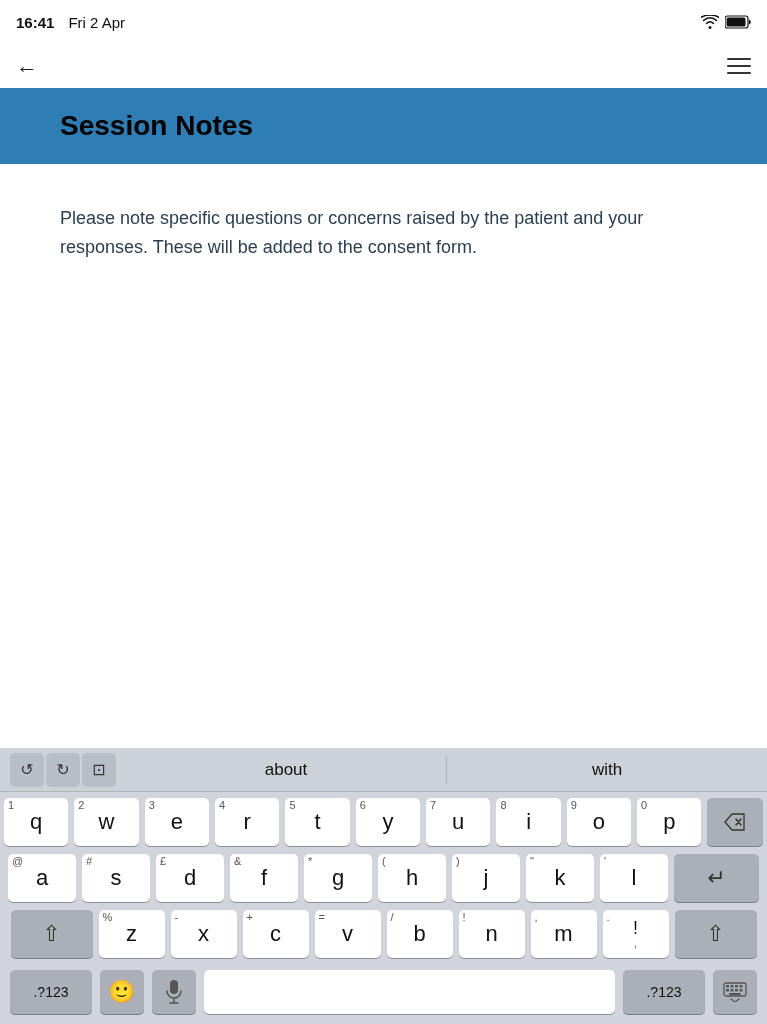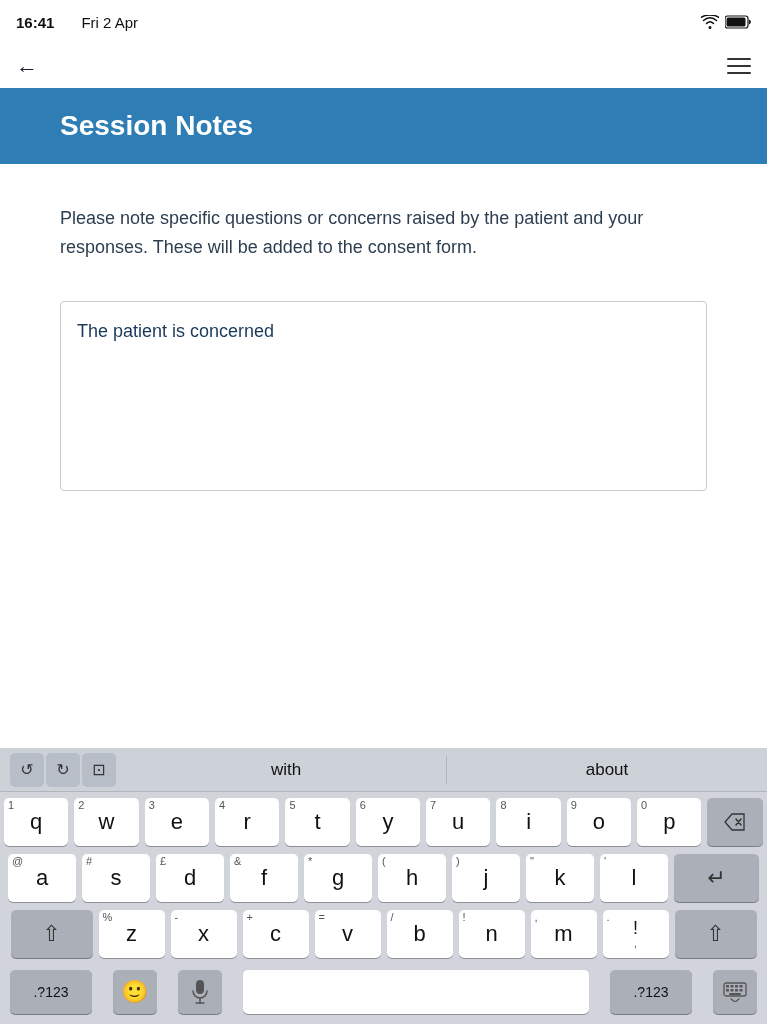--- a/index.html
+++ b/index.html
@@ -64,21 +64,21 @@
       background: #333;
       border-radius: 1px;
     }
 
     
     .header {
       background: #2e7db5;
       padding: 22px 60px;
     }
     .header-title {
-      color: #ffffff;
+      color: #000000;
       font-size: 28px;
       font-weight: 700;
     }
 
     
     .main-content {
       padding: 40px 60px 20px 60px;
     }
     .instruction-text {
       color: #2c3e50;
@@ -212,21 +212,21 @@
       color: #111;
       font-weight: 400;
       line-height: 1;
     }
 
     
     .bottom-bar {
       display: flex;
       align-items: center;
       padding: 4px 6px 6px 6px;
-      gap: 21px;
+      gap: 8px;
     }
     .special-key {
       background: #abb0b8;
       border-radius: 5px;
       display: flex;
       align-items: center;
       justify-content: center;
       cursor: pointer;
       box-shadow: 0 1px 0 #7a7f86;
       font-size: 14px;
@@ -243,21 +243,21 @@
     }
     .emoji-key, .mic-key, .keyboard-hide-key {
       width: 44px;
       height: 44px;
     }
   </style>
 </head>
 <body>
 
 <div class="status-bar">
-  <div style="display:flex;align-items:center;gap:21px">
+  <div style="display:flex;align-items:center;gap:8px">
     <span class="status-time">16:41</span>
     <span class="status-date">Fri 2 Apr</span>
   </div>
   <div class="status-icons">
 
     <svg width="18" height="14" viewBox="0 0 18 14">
       <path d="M9 11a1.5 1.5 0 110 3 1.5 1.5 0 010-3z" fill="#111"></path>
       <path d="M5.5 8.5C6.7 7.3 7.8 6.7 9 6.7s2.3.6 3.5 1.8" stroke="#111" stroke-width="1.5" fill="none" stroke-linecap="round"></path>
       <path d="M2.5 5.5C4.3 3.7 6.5 2.7 9 2.7s4.7 1 6.5 2.8" stroke="#111" stroke-width="1.5" fill="none" stroke-linecap="round"></path>
       <path d="M0 2.5C2.3 0.9 5.5 0 9 0s6.7.9 9 2.5" stroke="#111" stroke-width="1.5" fill="none" stroke-linecap="round"></path>
@@ -279,34 +279,33 @@
     <div class="nav-menu-line"></div>
   </div>
 </div>
 
 <div class="header">
   <h1 class="header-title">Session Notes</h1>
 </div>
 
 <div class="main-content">
   <p class="instruction-text">Please note specific questions or concerns raised by the patient and your responses. These will be added to the consent form.</p>
-  <textarea class="notes-textarea" style="">The patient is concerned</textarea>
 </div>
 
 <div class="keyboard-area">
 
   <div class="autocomplete-bar">
     <div class="autocomplete-tools">
       <div class="tool-btn">↺</div>
       <div class="tool-btn">↻</div>
       <div class="tool-btn">⊡</div>
     </div>
     <div class="autocomplete-suggestions">
+      <span class="suggestion">about</span>
       <span class="suggestion">with</span>
-      <span class="suggestion">about</span>
     </div>
   </div>
 
   <div class="key-rows">
 
     <div class="key-row">
       <div class="key" style="width:66px;height:48px">
           <span class="key-num">1</span>
           <span class="key-letter">q</span>
         </div>

